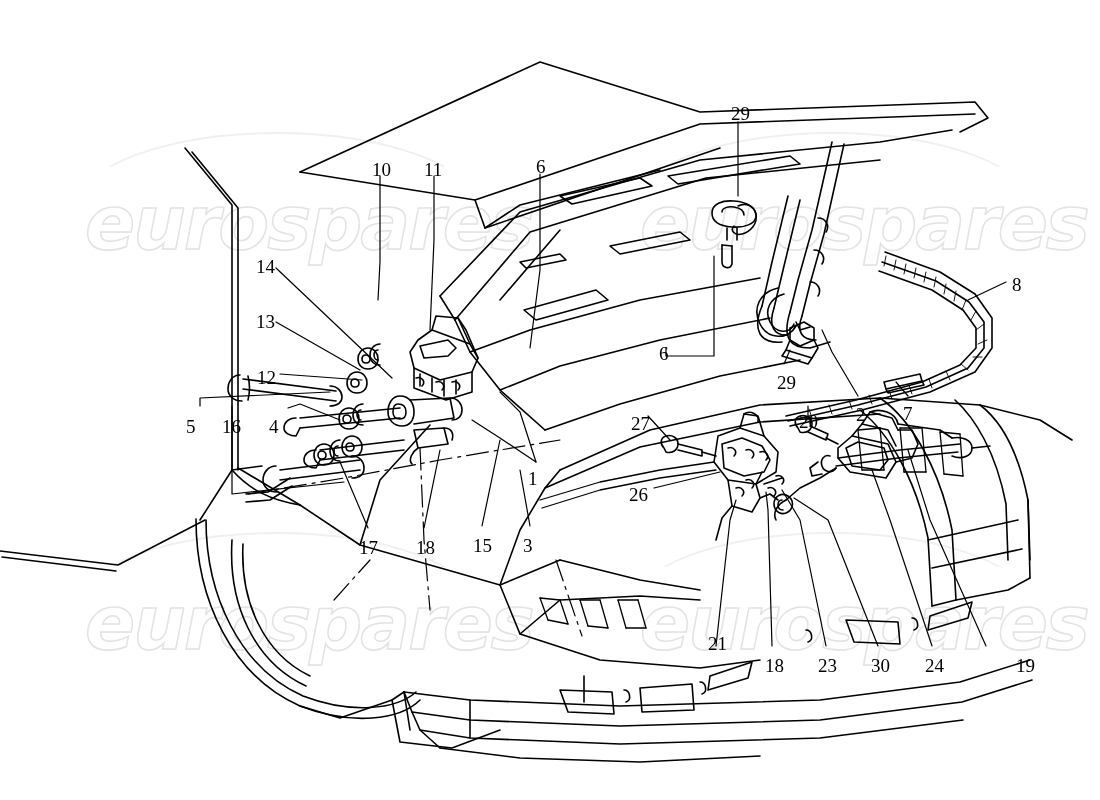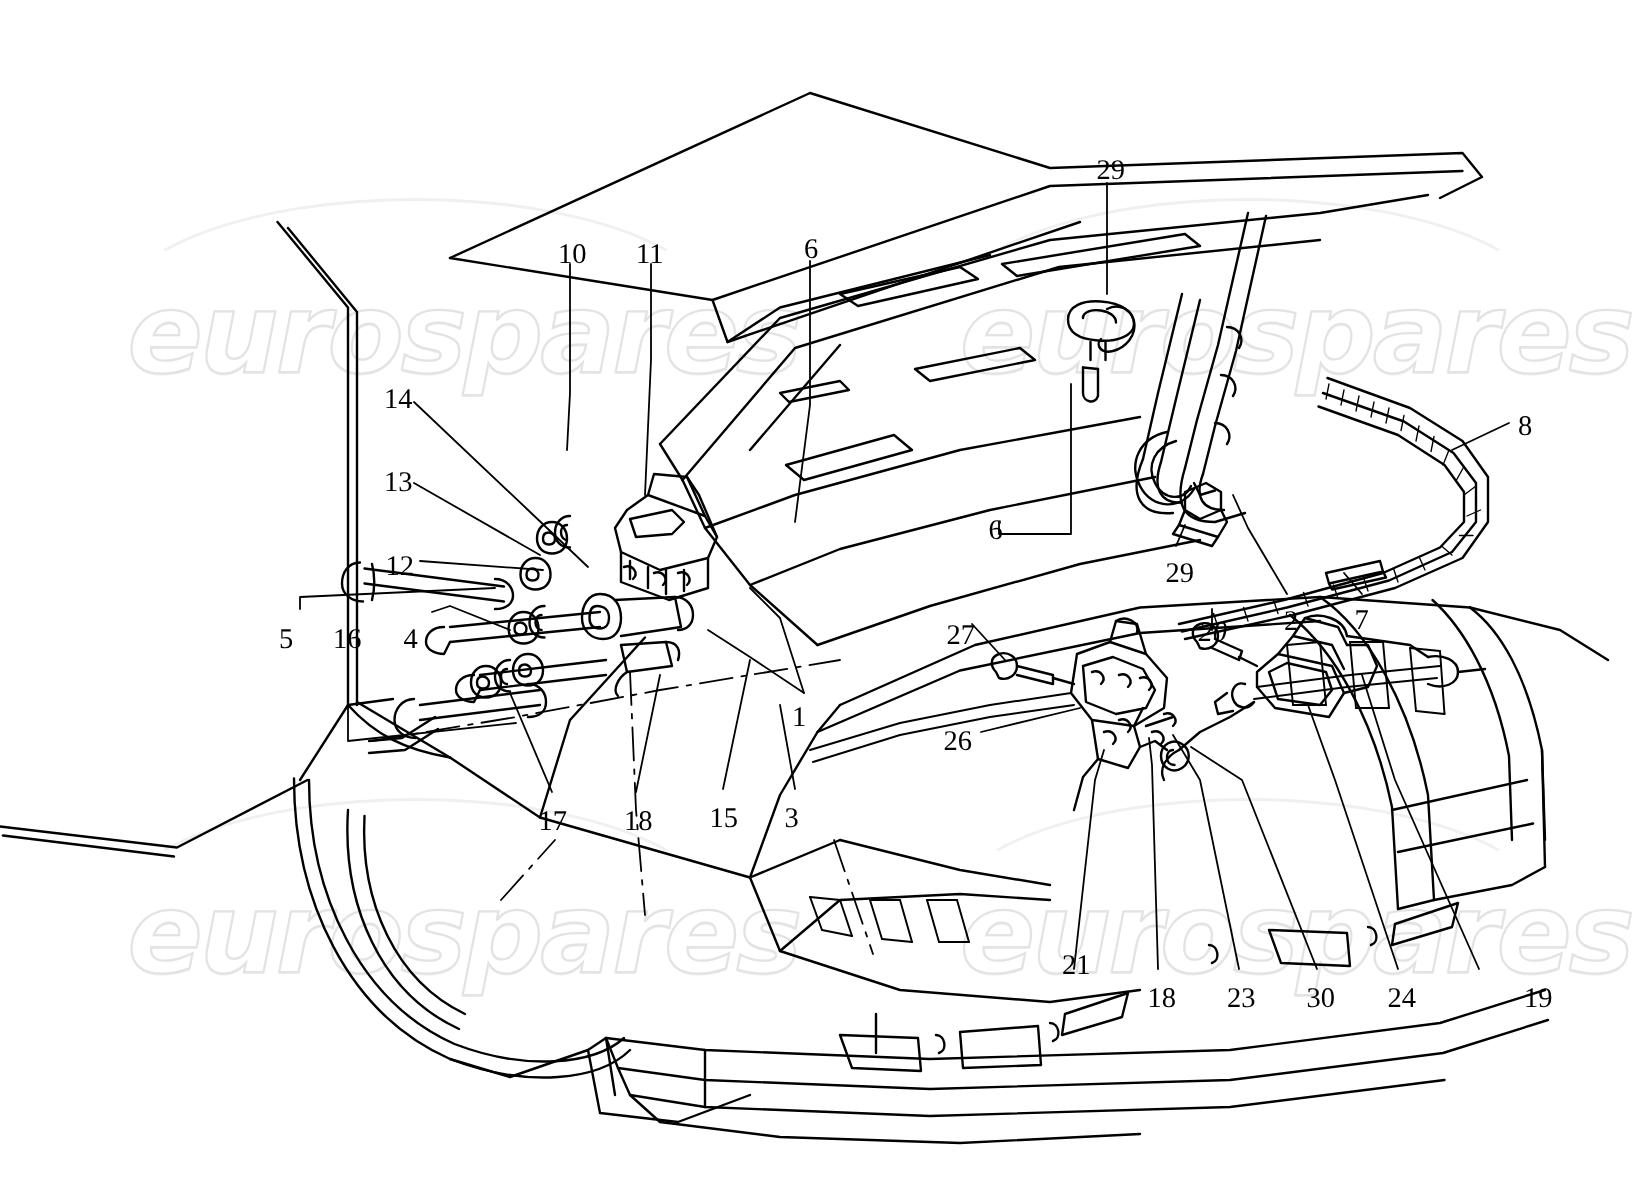--- a/index.html
+++ b/index.html
@@ -406,21 +406,21 @@
       <div class="lbl" style="left: 256px; top: 312px;">13</div>
       <div class="lbl" style="left: 257px; top: 368px;">12</div>
       <div class="lbl" style="left: 186px; top: 417px;">5</div>
       <div class="lbl" style="left: 222px; top: 417px;">16</div>
       <div class="lbl" style="left: 269px; top: 417px;">4</div>
       <div class="lbl" style="left: 659px; top: 344px;">6</div>
       <div class="lbl" style="left: 777px; top: 373px; text-align: right;">29</div>
       <div class="lbl" style="left: 856px; top: 405px;">2</div>
       <div class="lbl" style="left: 903px; top: 404px;">7</div>
       <div class="lbl" style="left: 631px; top: 414px;">27</div>
-      <div class="lbl" style="left: 799px; top: 412px; font-style: italic;">20</div>
+      <div class="lbl" style="left: 799px; top: 412px;">20</div>
       <div class="lbl" style="left: 629px; top: 485px;">26</div>
       <div class="lbl" style="left: 528px; top: 469px;">1</div>
       <div class="lbl" style="left: 359px; top: 538px;">17</div>
       <div class="lbl" style="left: 416px; top: 538px;">18</div>
       <div class="lbl" style="left: 473px; top: 536px; text-align: right;">15</div>
       <div class="lbl" style="left: 523px; top: 536px;">3</div>
       <div class="lbl" style="left: 708px; top: 634px;">21</div>
       <div class="lbl" style="left: 765px; top: 656px;">18</div>
       <div class="lbl" style="left: 818px; top: 656px;">23</div>
       <div class="lbl" style="left: 871px; top: 656px;">30</div>

